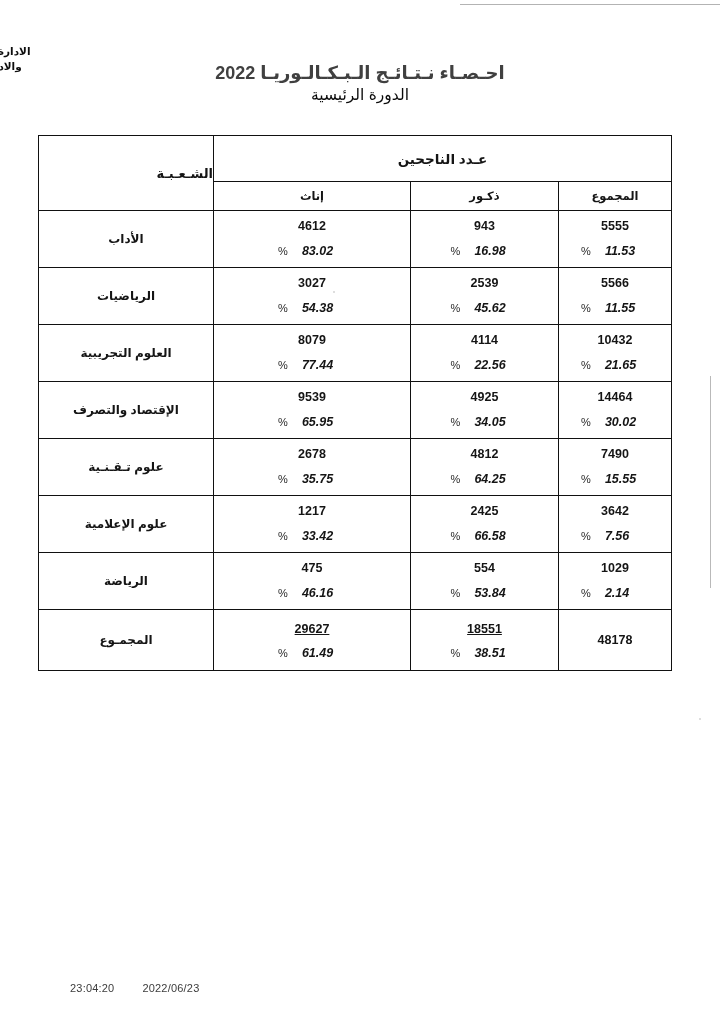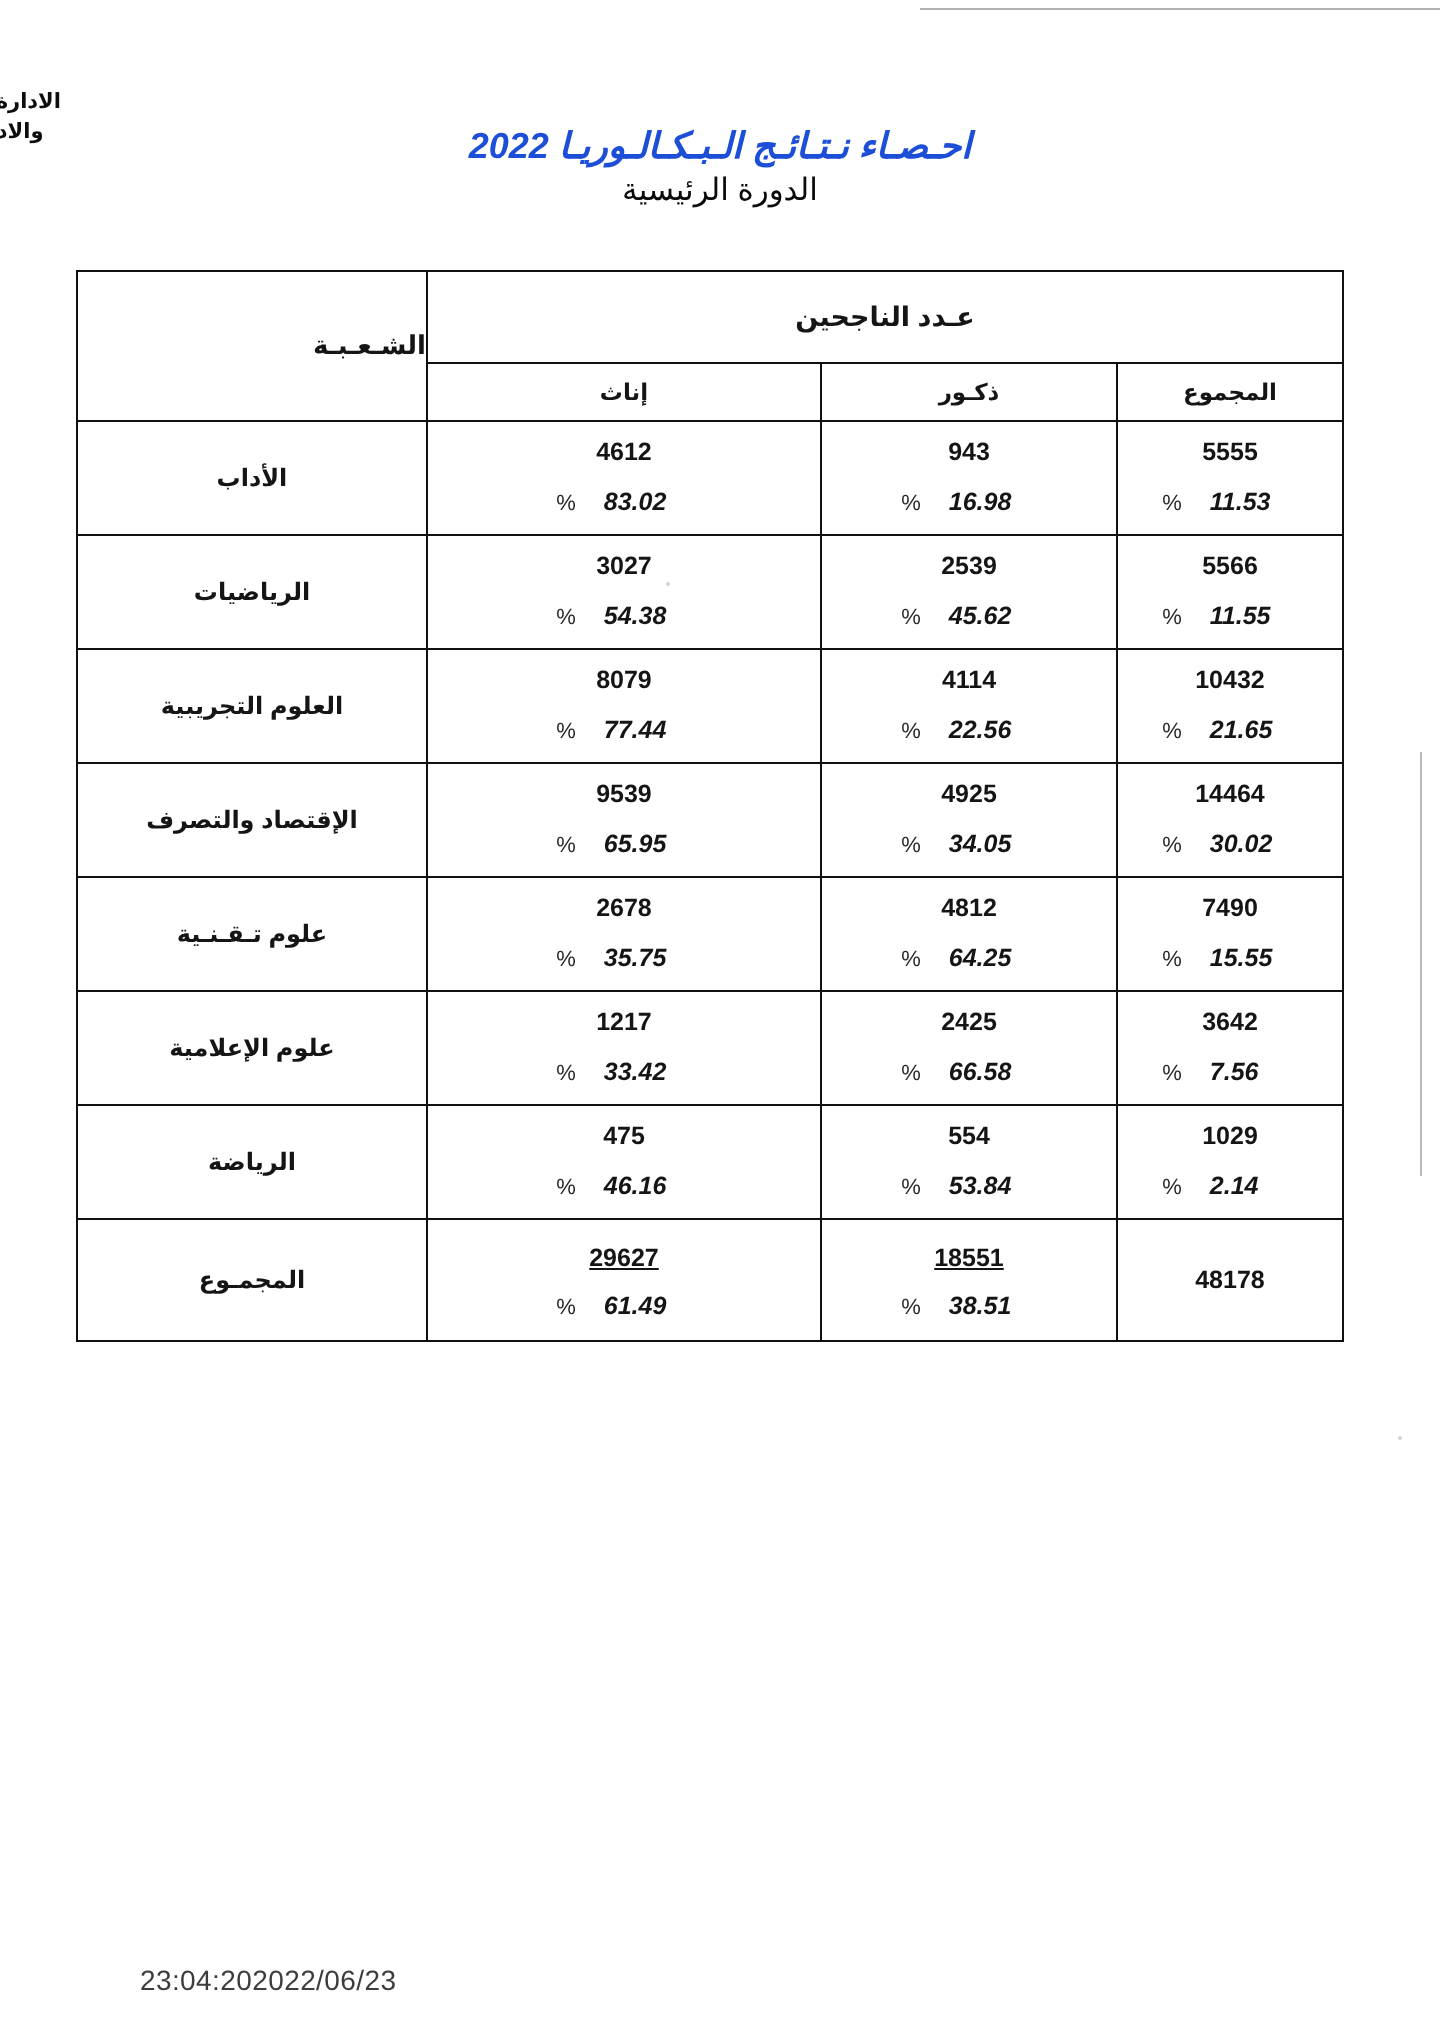--- a/index.html
+++ b/index.html
@@ -90,22 +90,21 @@
     left: 150px;
     top: 62px;
     width: 420px;
     text-align: center;
   }
   .main-title .line1 {
     font-size: 18px;
     font-weight: bold;
     letter-spacing: .4px;
     white-space: nowrap;
-    color: #1d4ed8;
-    font-style: italic;
+    color: #404040;
   }
   .main-title .line2 {
     font-size: 15.5px;
     font-weight: normal;
     margin-top: 2px;
     color: #0a0a0a;
   }
 
   
   .table-wrap {
@@ -210,21 +209,22 @@
   tr.totals .count { top: 12px; text-decoration: underline; }
   tr.totals .pct-row { bottom: 10px; }
 
   
   .footer {
     position: absolute;
     left: 70px;
     top: 982px;
     direction: ltr;
     display: flex;
-    font-size: 14px;
+    gap: 28px;
+    font-size: 11px;
     color: #3c3c3c;
     letter-spacing: .2px;
   }
 </style>
 </head>
 <body>
 
 <div class="scan-line-top"></div>
 <div class="scan-line-right"></div>
 <div class="speck" style="left:699px; top:718px; width:2px; height:2px;"></div>

